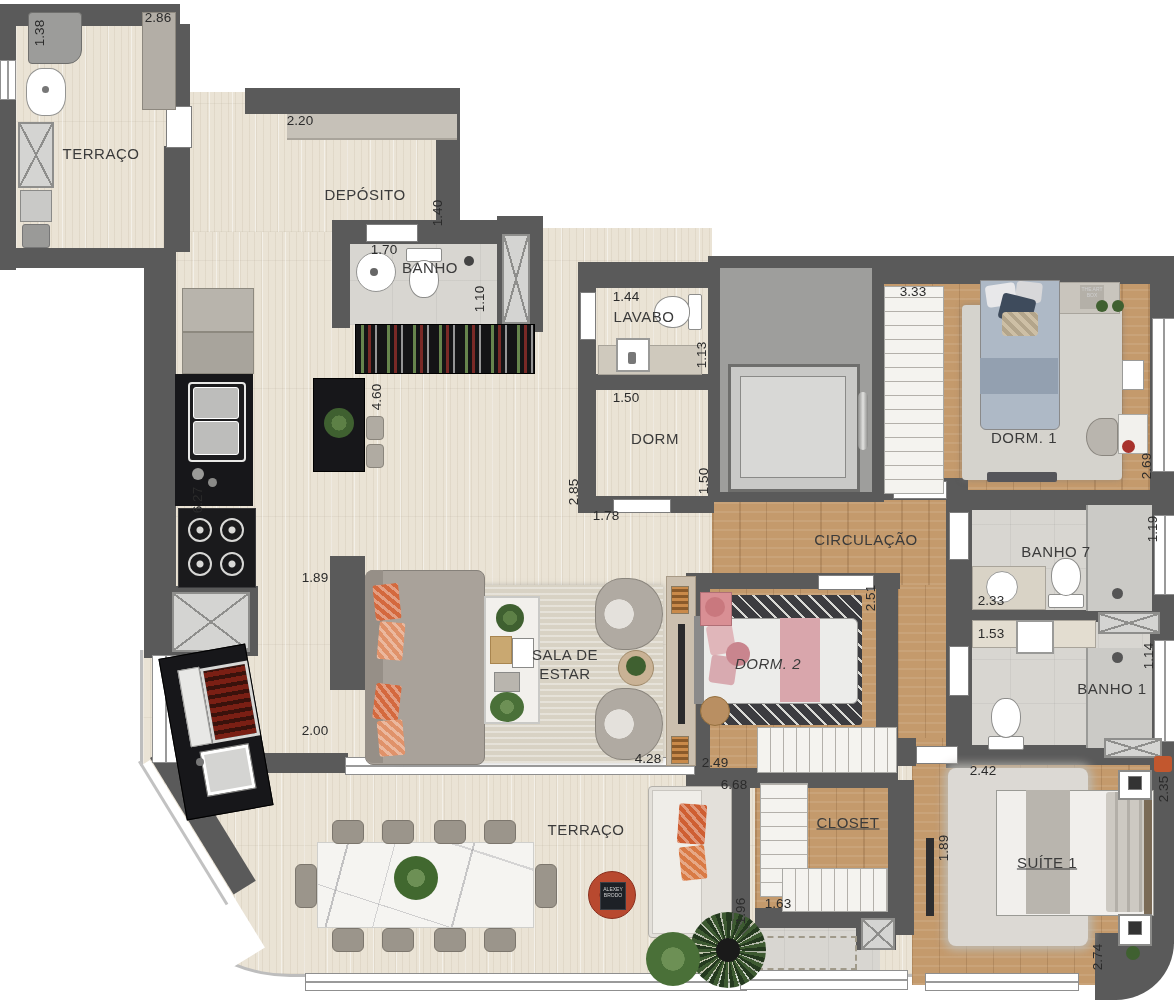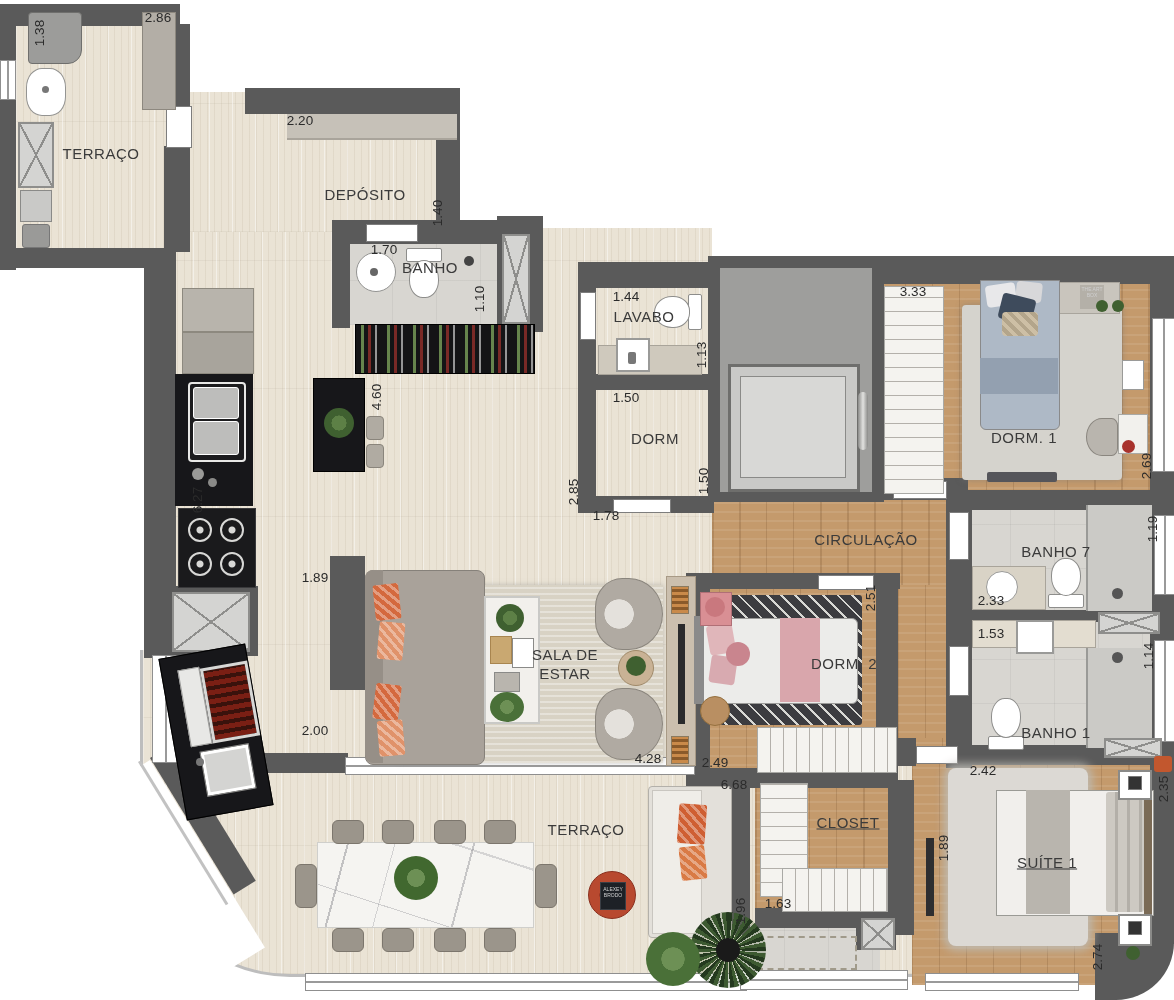--- a/index.html
+++ b/index.html
@@ -302,23 +302,23 @@
   <div class="a" style="left:716px;top:938px;width:24px;height:24px;background:#1a1a1a;border-radius:50%;"></div>
   <div class="a" style="left:646px;top:932px;width:54px;height:54px;background:radial-gradient(circle,#6d9055 0 30%,#4a7038 31% 78%,#35542a 79%);border-radius:50%;"></div>
 
   <span class="rlabel" style="left:101px;top:153px;">TERRAÇO</span>
   <span class="rlabel" style="left:365px;top:194px;">DEPÓSITO</span>
   <span class="rlabel" style="left:430px;top:267px;">BANHO</span>
   <span class="rlabel" style="left:644px;top:316px;">LAVABO</span>
   <span class="rlabel" style="left:655px;top:438px;">DORM</span>
   <span class="rlabel" style="left:866px;top:539px;">CIRCULAÇÃO</span>
   <span class="rlabel" style="left:1024px;top:437px;">DORM. 1</span>
-  <span class="rlabel" style="left:844px;top:663px;">DORM. 2</span>
+  <span class="rlabel" style="left:768px;top:663px;font-style:italic;">DORM. 2</span>
   <span class="rlabel" style="left:1056px;top:551px;">BANHO 7</span>
-  <span class="rlabel" style="left:1056px;top:688px;margin-top:44px;">BANHO 1</span>
+  <span class="rlabel" style="left:1112px;top:688px;">BANHO 1</span>
   <span class="rlabel wrap" style="left:565px;top:665px;">SALA DE ESTAR</span>
   <span class="rlabel" style="left:586px;top:829px;">TERRAÇO</span>
   <span class="rlabel" style="left:848px;top:822px;text-decoration:underline;">CLOSET</span>
   <span class="rlabel" style="left:1047px;top:862px;text-decoration:underline;">SUÍTE 1</span>
 
   <span class="dim v" style="left:39px;top:33px;">1.38</span>
   <span class="dim" style="left:158px;top:17px;">2.86</span>
   <span class="dim" style="left:300px;top:120px;">2.20</span>
   <span class="dim v" style="left:437px;top:213px;">1.40</span>
   <span class="dim" style="left:384px;top:249px;">1.70</span>

